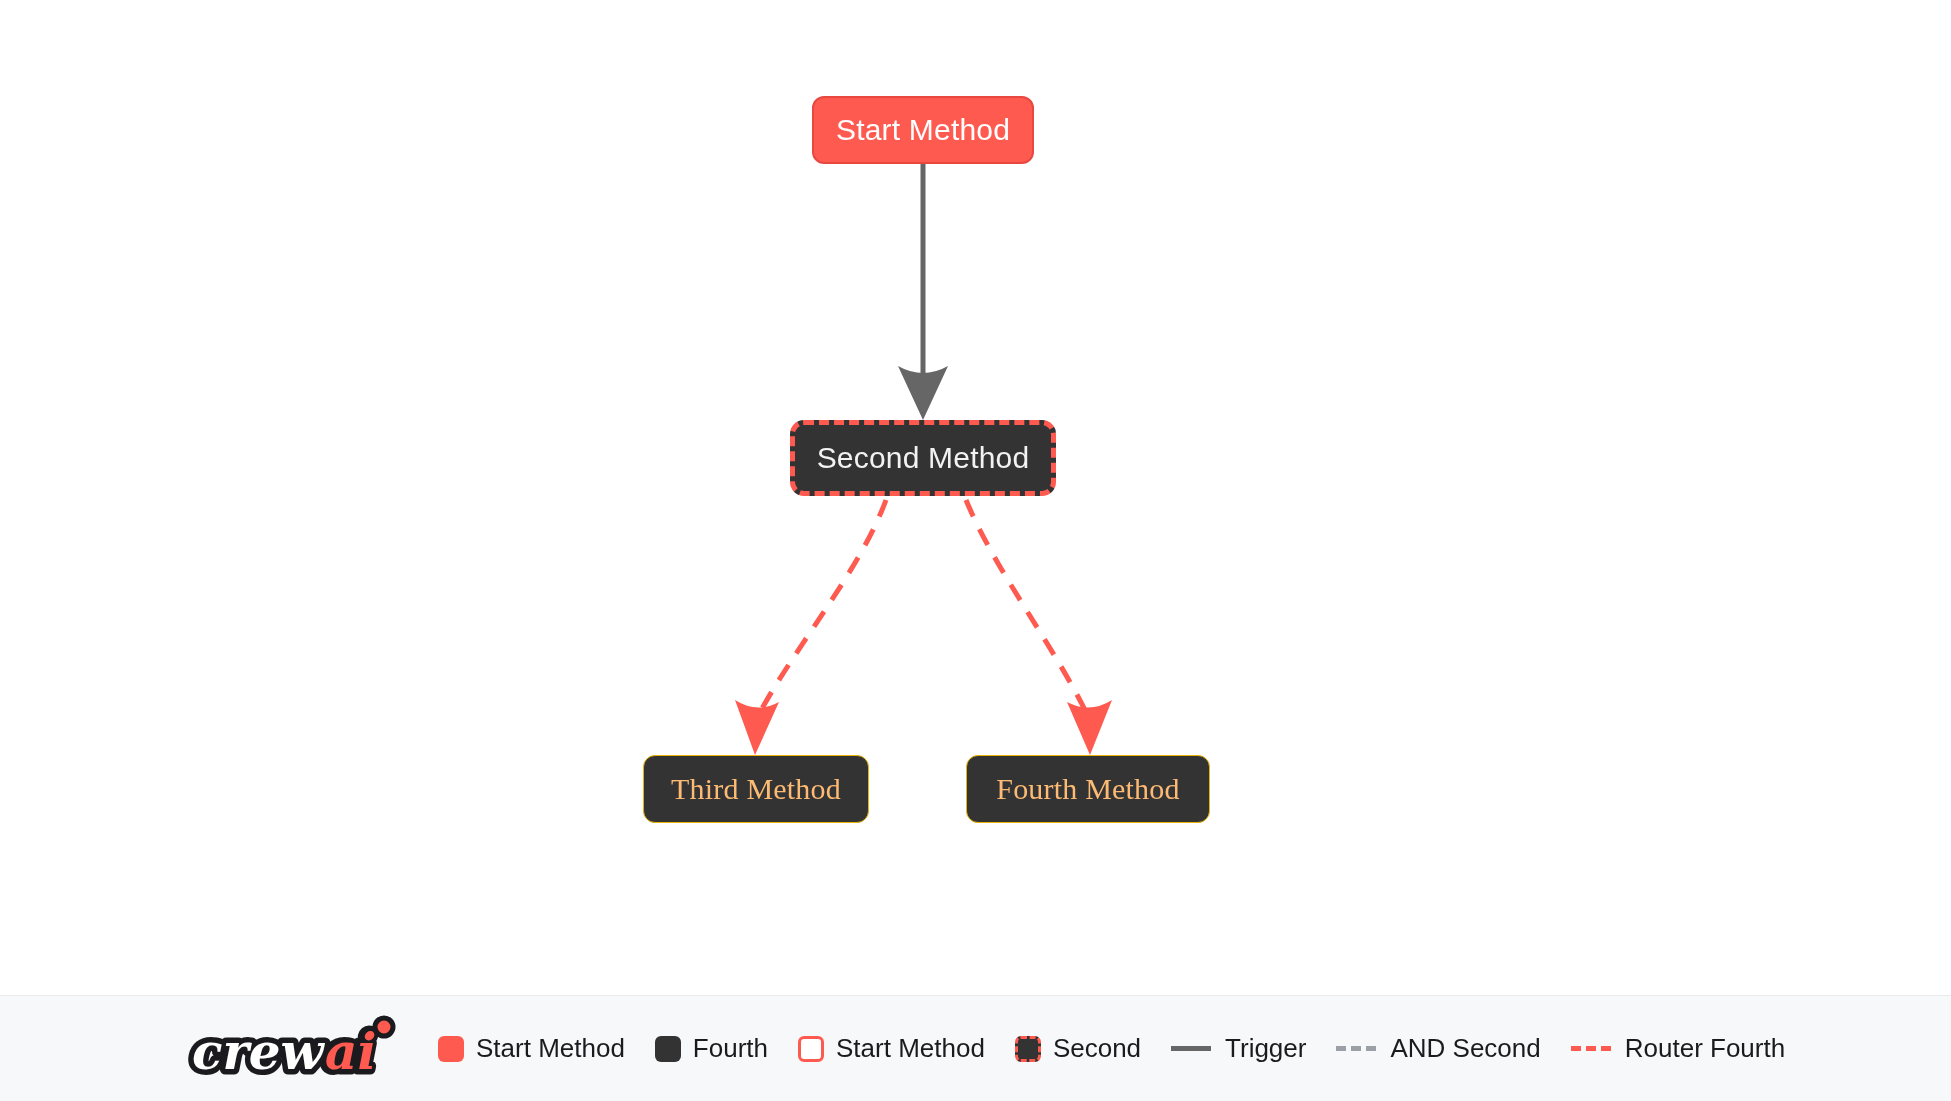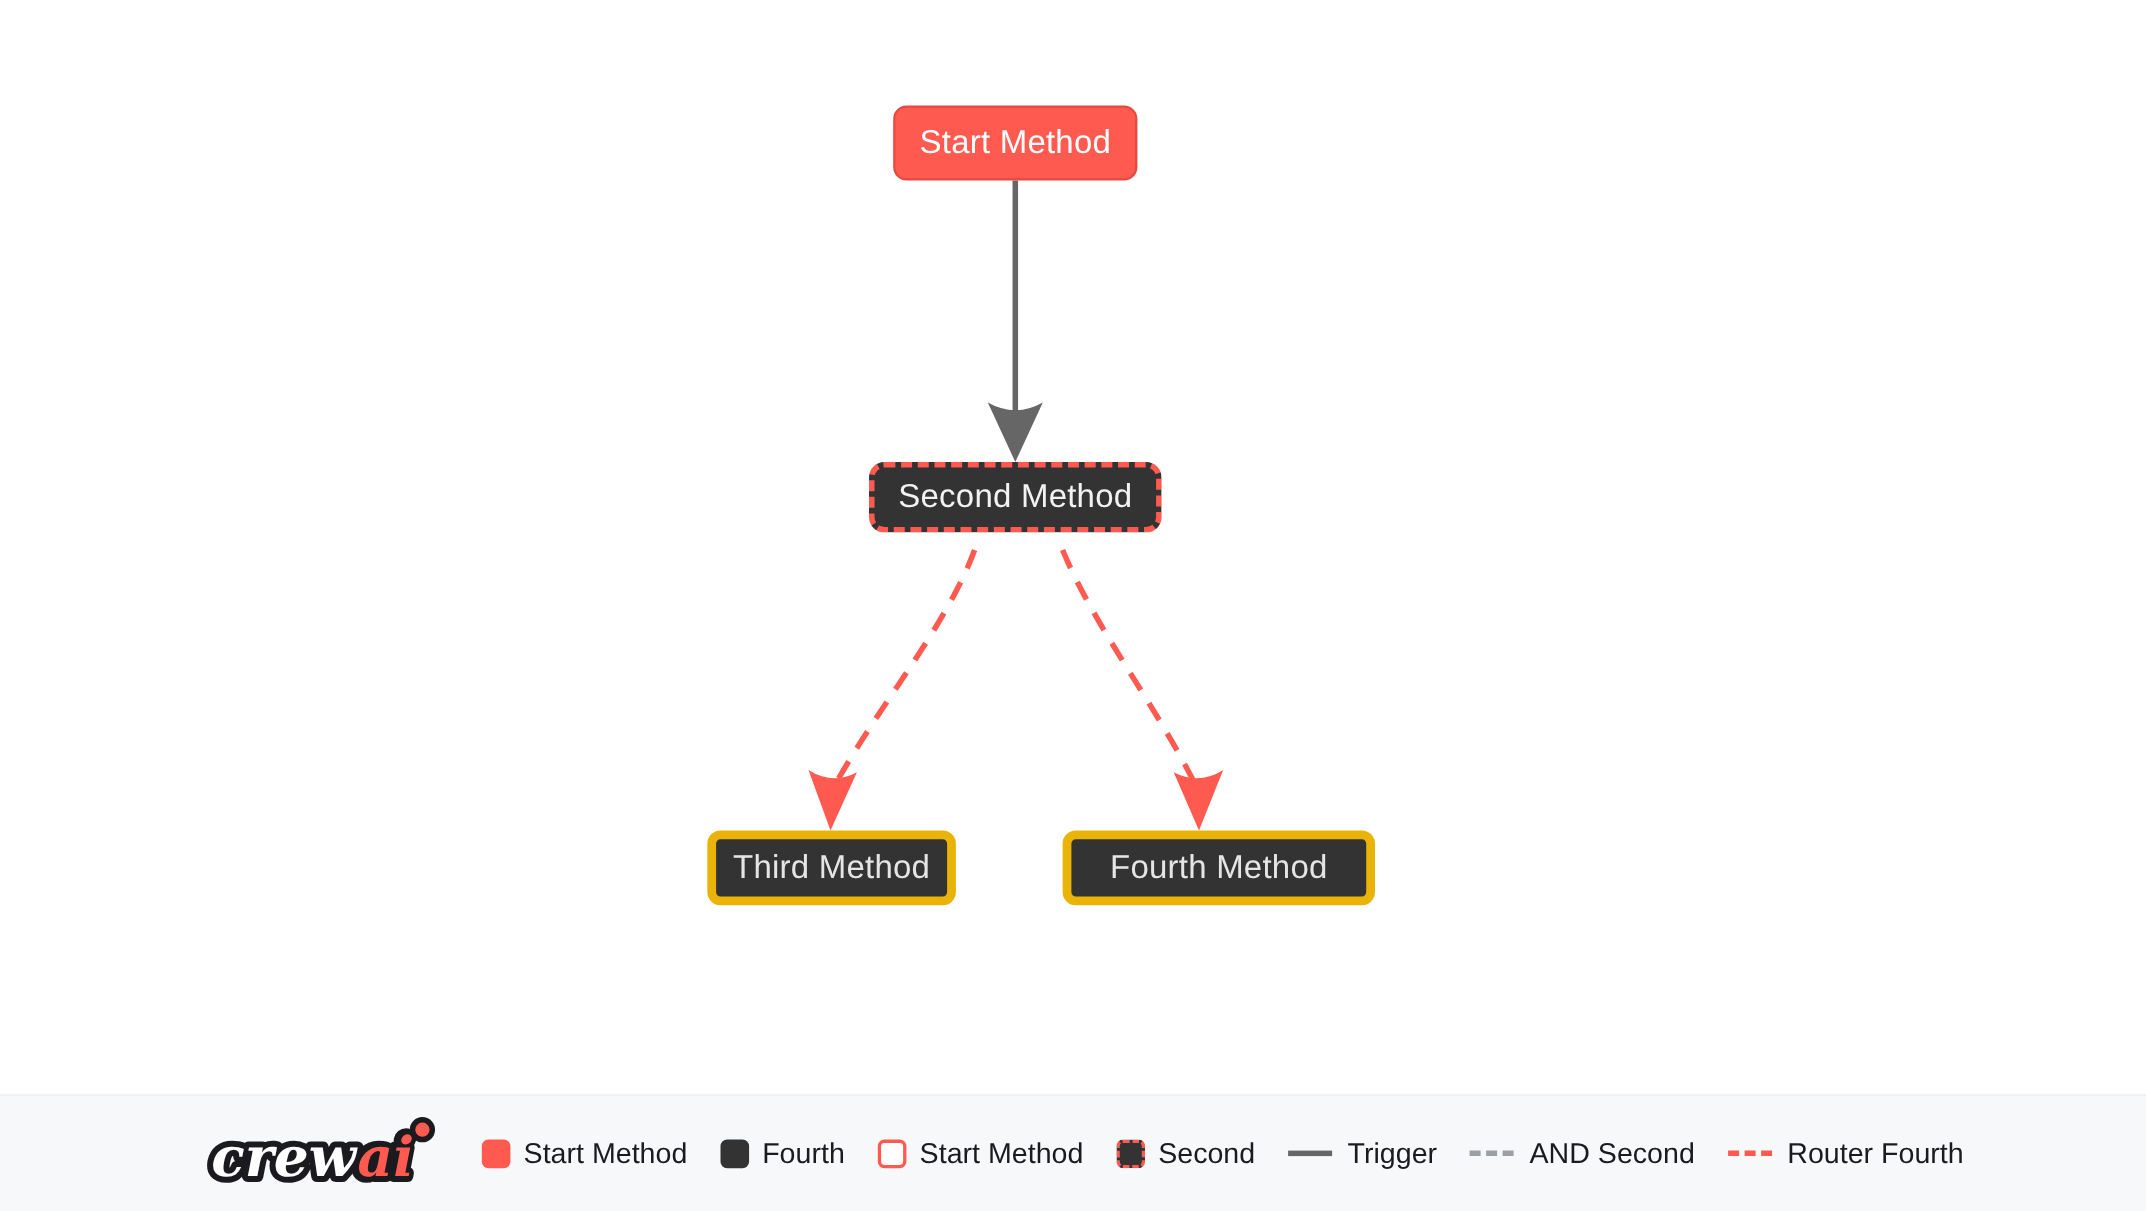--- a/index.html
+++ b/index.html
@@ -44,34 +44,35 @@
     white-space: nowrap;
     z-index: 3;
   }
   .node-start {
     background: #ff5a50;
     color: #ffffff;
     border: 2px solid #e8483f;
   }
   .node-method {
     background: #333333;
-    color: #e5e5e5;
-    border: 8px solid #eab308;
+    color: #fdba74;
+    border: 1px solid #eab308;
+    font-family: Liberation Serif, serif;
   }
   .node-router {
     background: #333333;
     color: #f2f2f2;
     border: 5px dashed #ff5a50;
     border-radius: 14px;
   }
 
   #node-start        { left: 812px;  top: 96px;  width: 222px; height: 68px; }
-  #node-second       { left: 790px;  top: 420px; width: 266px; height: 64px; }
+  #node-second       { left: 790px;  top: 420px; width: 266px; height: 76px; }
   #node-third        { left: 643px;  top: 755px; width: 226px; height: 68px; }
-  #node-fourth       { left: 966px;  top: 755px; width: 284px; height: 68px; }
+  #node-fourth       { left: 966px;  top: 755px; width: 244px; height: 68px; }
 
   
   #legend {
     position: absolute;
     left: 0;
     top: 995px;
     width: 1951px;
     height: 106px;
     background: #f7f8fa;
     border-top: 1px solid #e9ecef;

